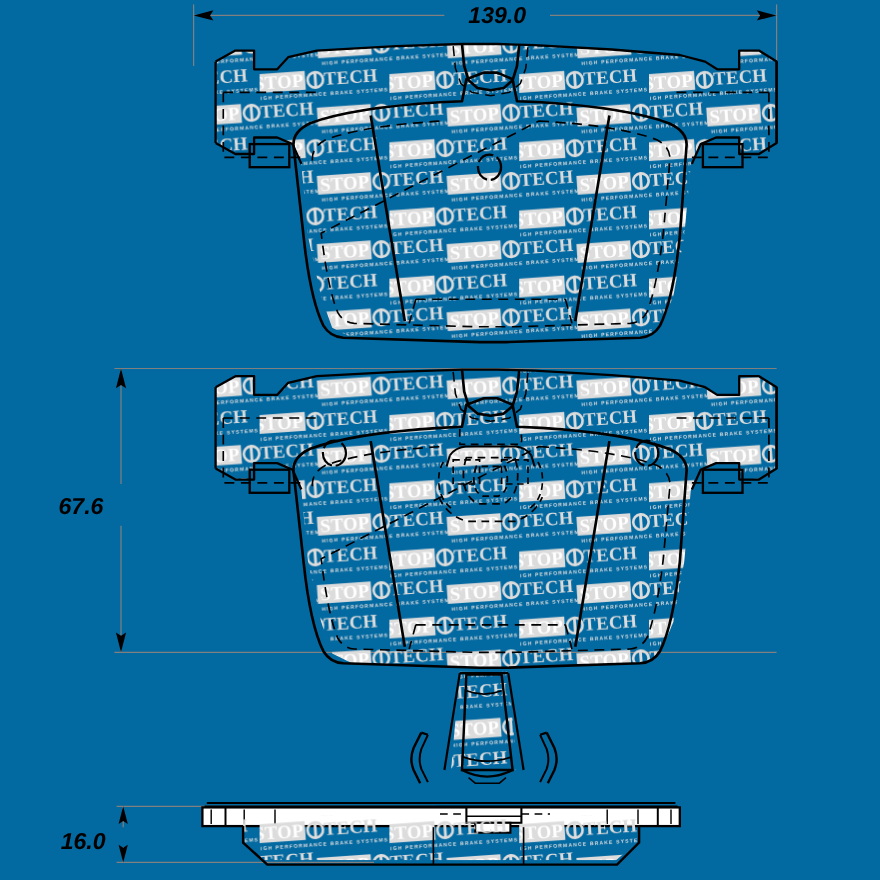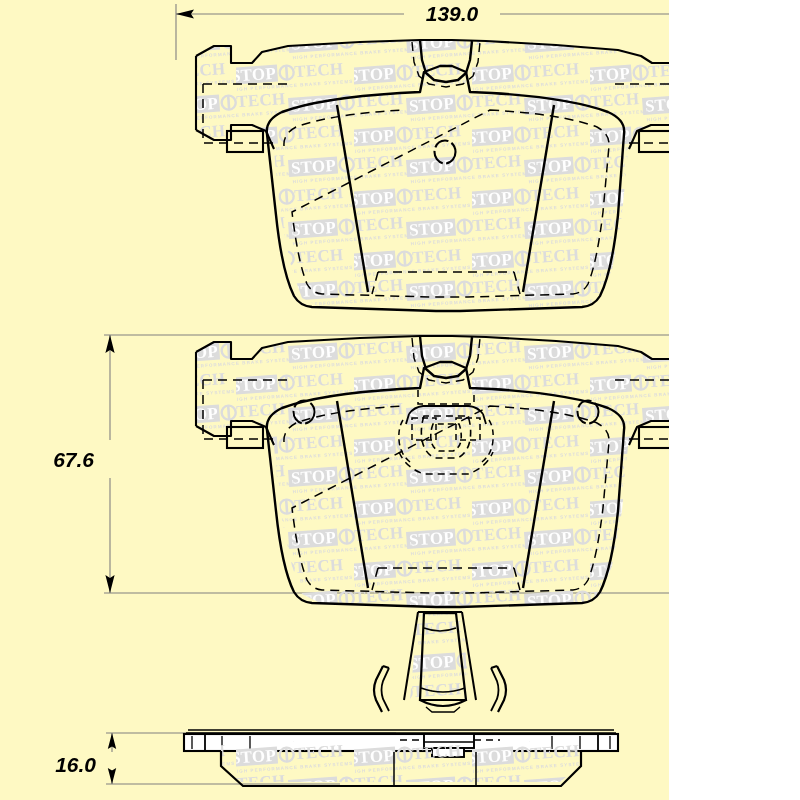--- a/index.html
+++ b/index.html
@@ -6,23 +6,23 @@
   html, body {
     margin: 0;
     padding: 0;
     background: #ffffff;
   }
   body {
     font-family: "Liberation Sans", sans-serif;
   }
   #sheet {
     position: relative;
-    width: 669px;
+    width: 800px;
     height: 800px;
-    background: #fef9c3;
+    background: #0369a1;
     overflow: hidden;
   }
   #sheet svg {
     display: block;
   }
   .dim-text {
     font-family: "Liberation Sans", sans-serif;
     font-weight: bold;
     font-style: italic;
     font-size: 21px;

